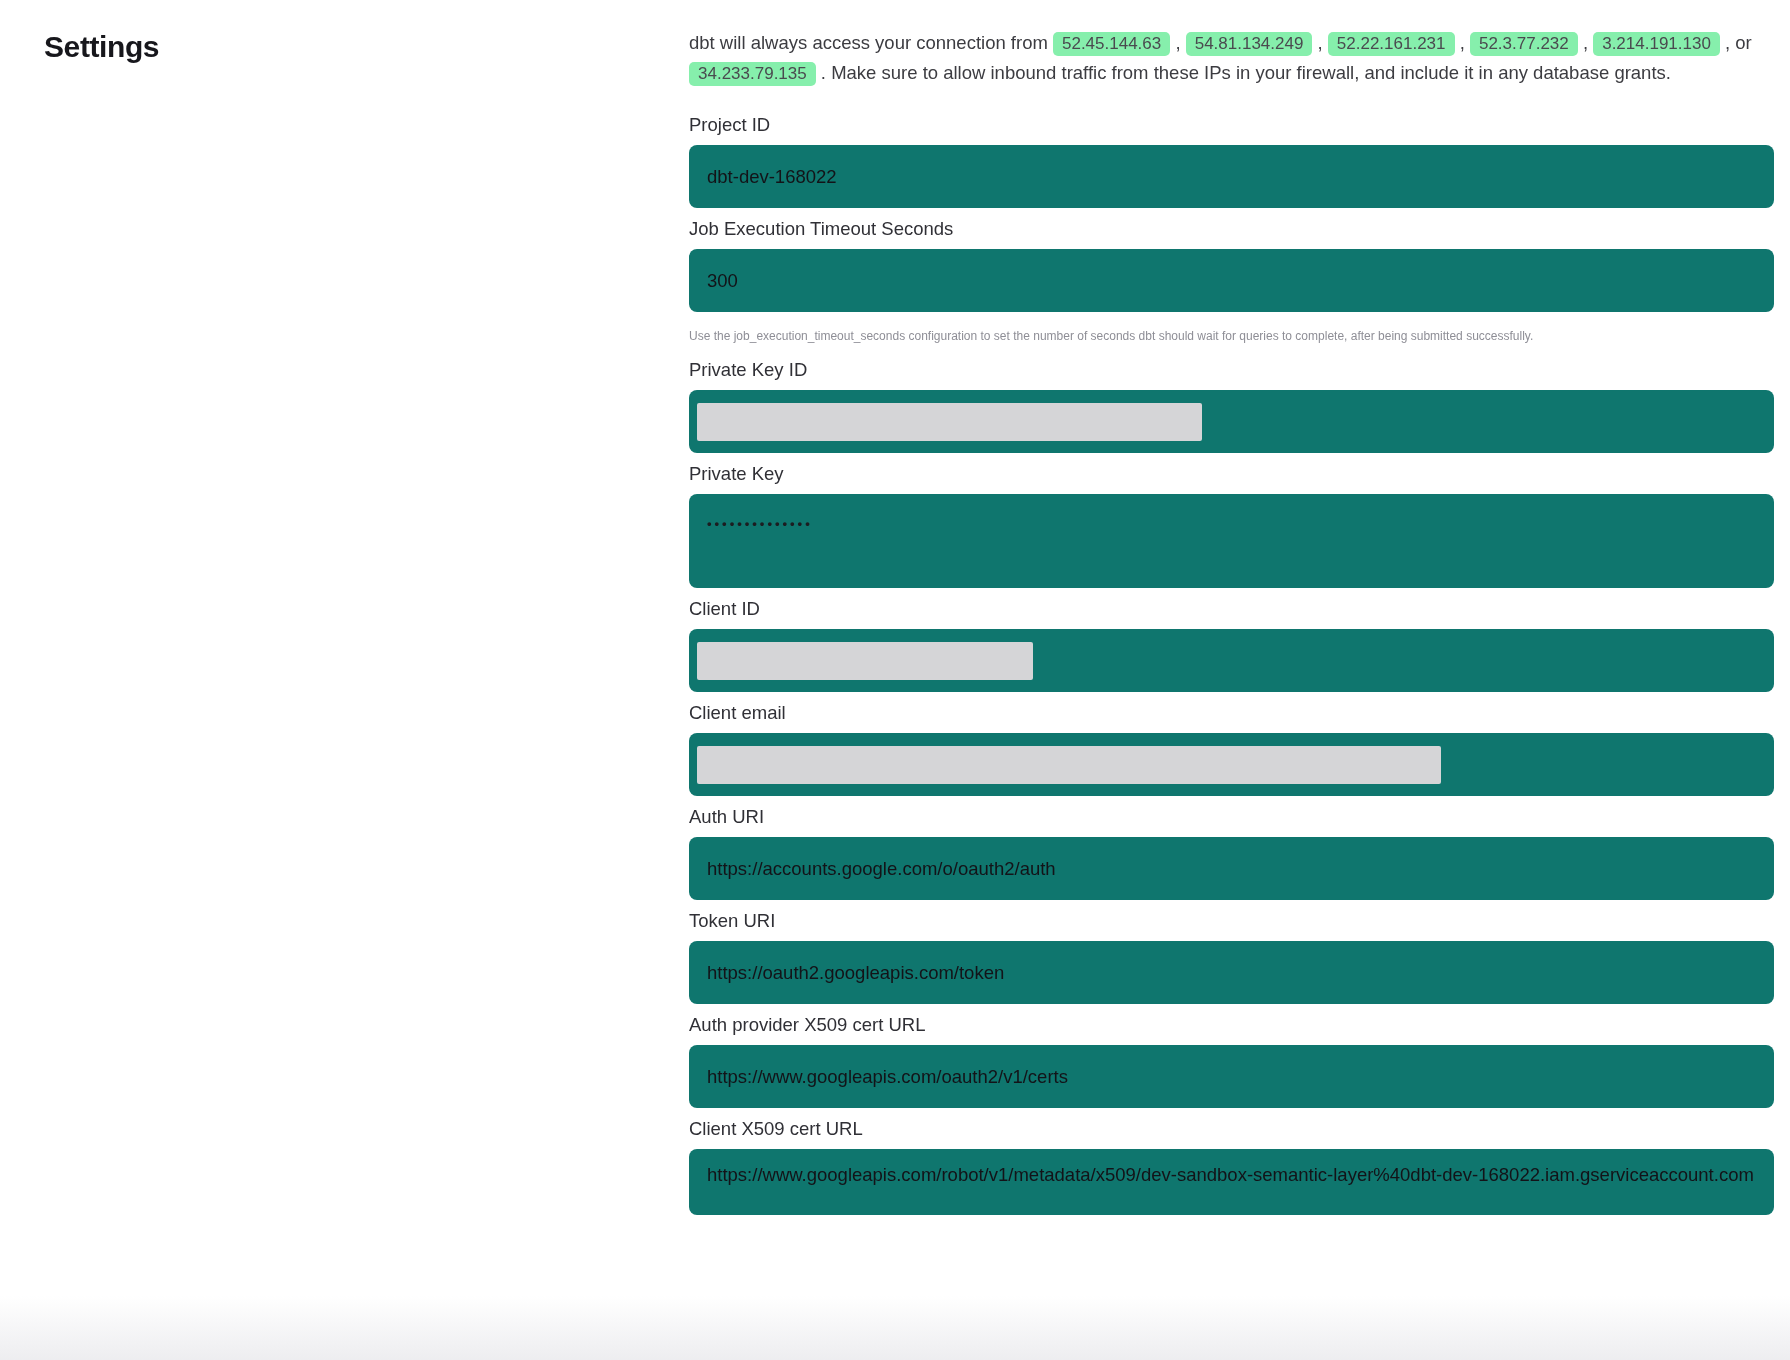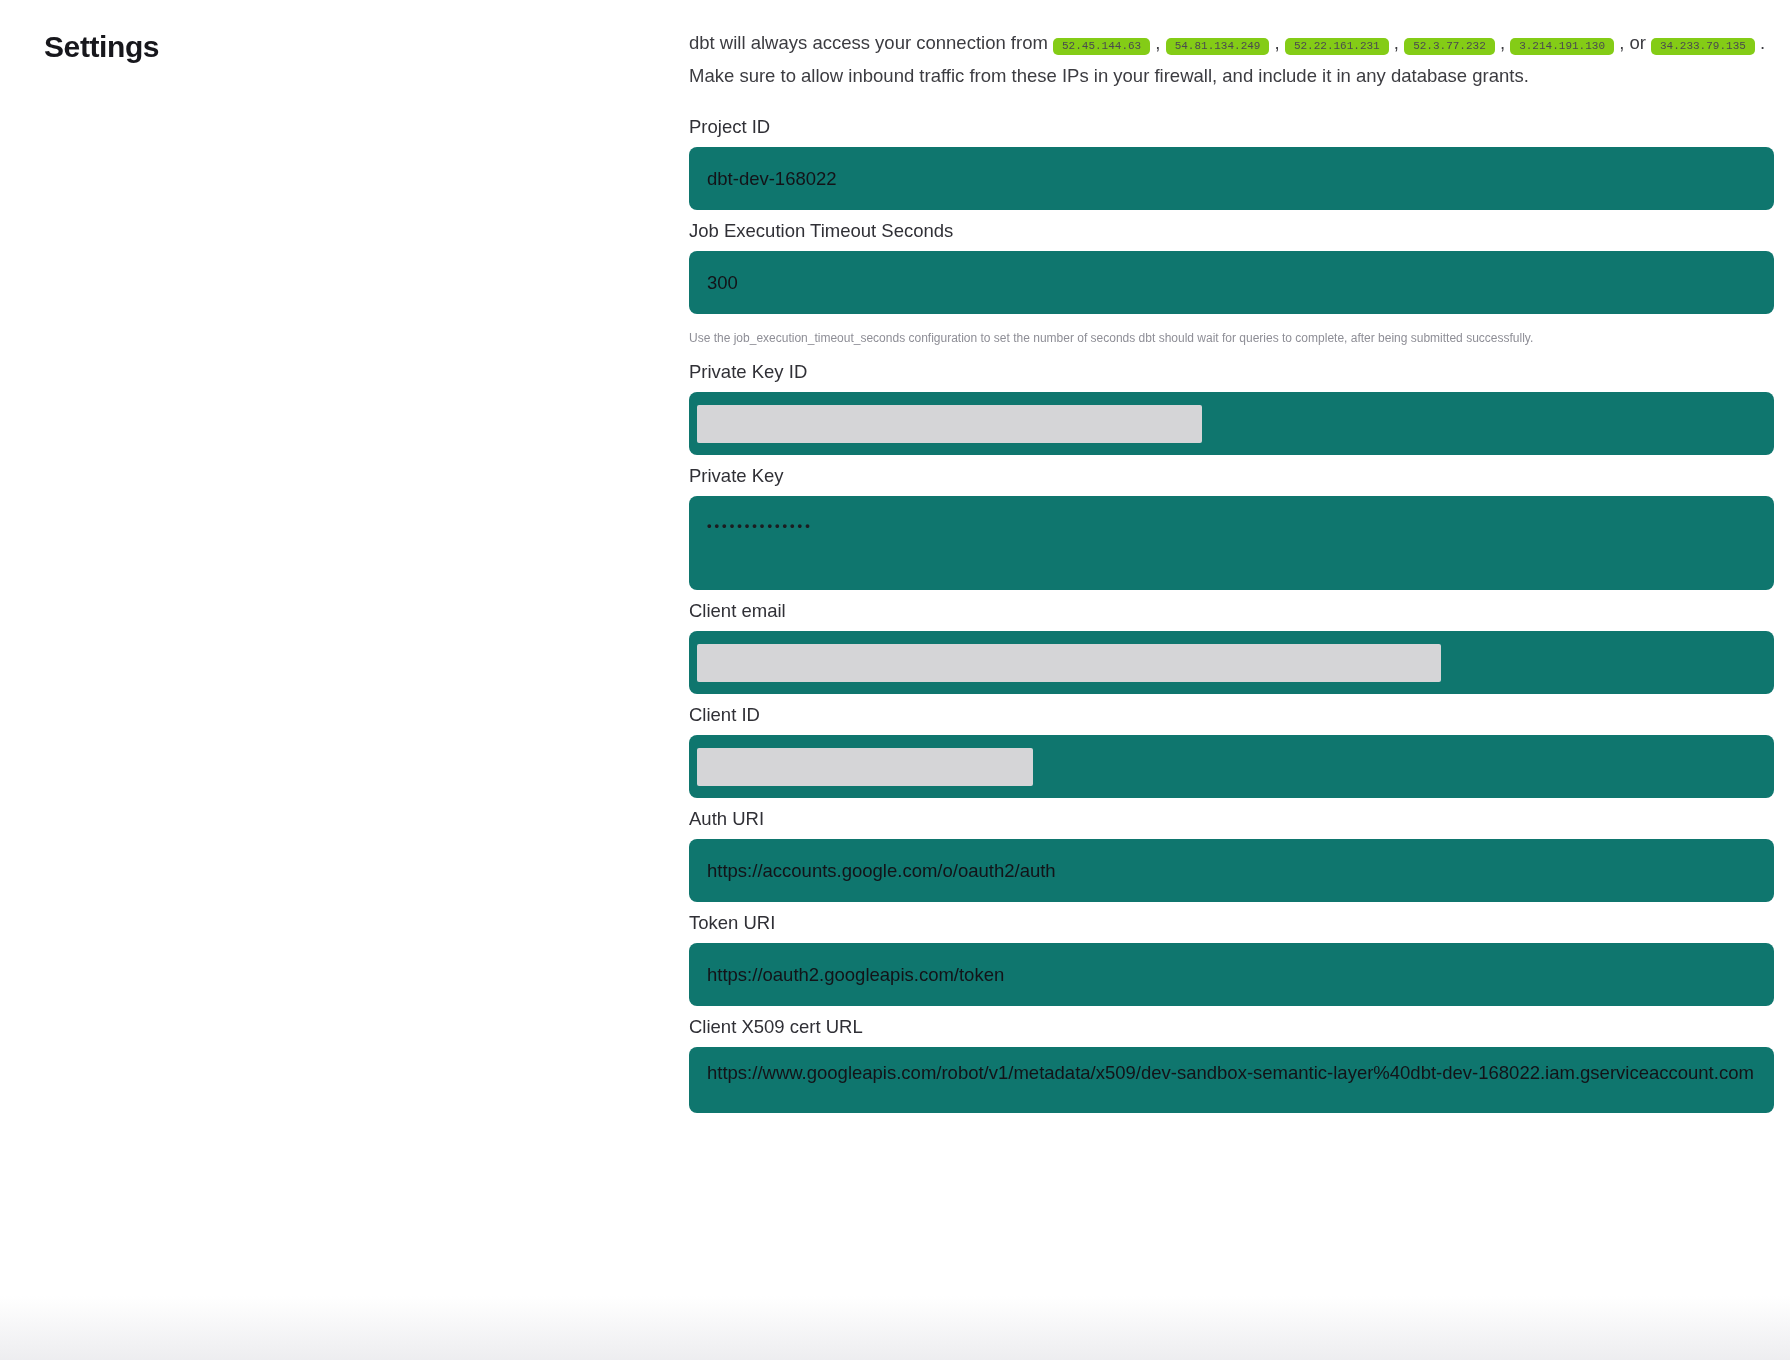--- a/index.html
+++ b/index.html
@@ -24,24 +24,24 @@
     width: 1085px;
     padding-top: 28px;
   }
   .intro {
     font-size: 18.5px;
     line-height: 29px;
     color: #3c3c41;
     margin-bottom: 26px;
   }
   .chip {
-    font-family: Liberation Mono, monospace;
-    font-size: 11px;
+    font-family: Liberation Sans, sans-serif;
+    font-size: 17px;
     color: #4a4a4f;
-    background: #84cc16;
+    background: #86efac;
     border-radius: 5px;
     padding: 2px 9px 3px 9px;
     white-space: nowrap;
   }
   .group { margin-top: 10px; }
   .group:first-of-type { margin-top: 8px; }
   .field-label {
     font-size: 18.5px;
     line-height: 22px;
     color: #303036;
@@ -138,47 +138,53 @@
   </div>
 
   <div class="group">
     <div class="field-label">Private Key</div>
     <div class="input textarea-lg">
       <span class="dots">••••••••••••••</span>
     </div>
   </div>
 
   <div class="group">
-    <div class="field-label">Client email</div>
+    <div class="field-label">Client ID</div>
     <div class="input input-redacted">
-      <div class="redact-bar w70"></div>
+      <div class="redact-bar w31"></div>
     </div>
   </div>
 
   <div class="group">
-    <div class="field-label">Client ID</div>
+    <div class="field-label">Client email</div>
     <div class="input input-redacted">
-      <div class="redact-bar w31"></div>
+      <div class="redact-bar w70"></div>
     </div>
   </div>
 
   <div class="group">
     <div class="field-label">Auth URI</div>
     <div class="input">
       <span class="val">https://accounts.google.com/o/oauth2/auth</span>
     </div>
   </div>
 
   <div class="group">
     <div class="field-label">Token URI</div>
     <div class="input">
       <span class="val">https://oauth2.googleapis.com/token</span>
     </div>
   </div>
 
+  <div class="group">
+    <div class="field-label">Auth provider X509 cert URL</div>
+    <div class="input">
+      <span class="val">https://www.googleapis.com/oauth2/v1/certs</span>
+    </div>
+  </div>
 
   <div class="group">
     <div class="field-label">Client X509 cert URL</div>
     <div class="input textarea-wrap">
       <span class="val">https://www.googleapis.com/robot/v1/metadata/x509/dev-sandbox-semantic-layer%40dbt-dev-168022.iam.gserviceaccount.com</span>
     </div>
   </div>
 
 </div>
 

